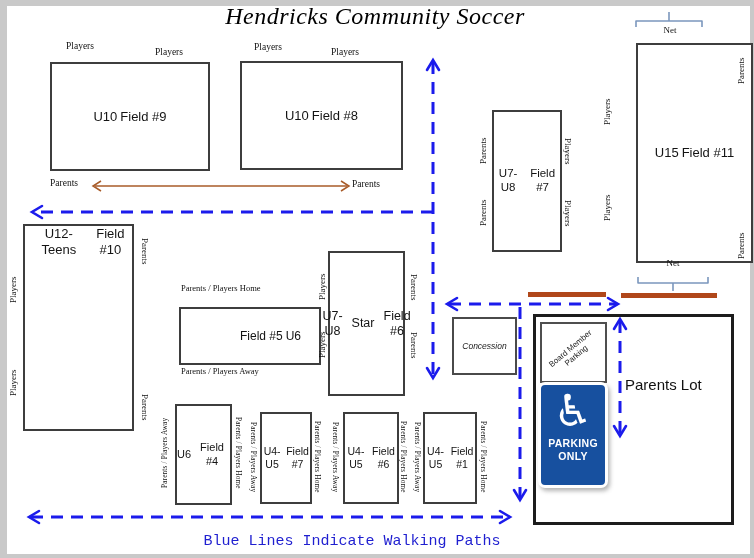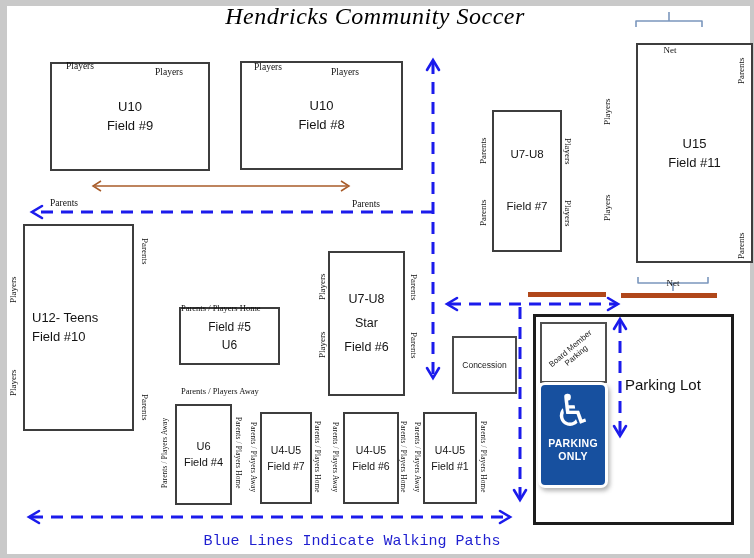--- a/index.html
+++ b/index.html
@@ -1,24 +1,24 @@
 <!DOCTYPE html>
 <html><head>
 <meta charset="utf-8">
 <style>
   html,body{margin:0;padding:0;}
   body{width:754px;height:558px;background:#c9c9c9;position:relative;
        font-family:"Liberation Sans","DejaVu Sans",sans-serif;}
   #canvas{position:absolute;left:0;top:0;width:754px;height:558px;}
   .page{position:absolute;left:7px;top:6px;width:743px;height:548px;background:#fff;}
   .fieldbox{position:absolute;background:#fff;border:2px solid #3d3d3d;
-            display:flex;flex-direction:column;align-items:center;justify-content:center;
+            display:flex;align-items:center;justify-content:center;
             gap:3px;color:#141414;text-align:center;line-height:1.2;z-index:3;}
   .slab{position:absolute;font-family:"Liberation Serif",serif;font-size:9.5px;color:#111;
-        white-space:nowrap;z-index:4;margin-top:20px;}
+        white-space:nowrap;z-index:4;}
   .vlab{position:absolute;font-family:"Liberation Serif",serif;font-size:9px;color:#111;
         width:12px;text-align:center;line-height:12px;z-index:4;}
   .vup{writing-mode:vertical-rl;transform:rotate(180deg);}
   .vdn{writing-mode:vertical-rl;}
   .tiny{font-size:7.2px;letter-spacing:.2px;}
   .title{position:absolute;left:160px;top:3px;width:430px;text-align:center;
          font-family:"Liberation Serif","DejaVu Serif",serif;font-style:italic;font-weight:normal;
          font-size:24px;color:#000;letter-spacing:.5px;z-index:5;}
   .footer{position:absolute;left:187px;top:533px;width:330px;text-align:center;
           font-family:Liberation Mono, monospace;font-size:15px;color:#1f1fd0;z-index:5;}
@@ -113,61 +113,61 @@
   <div class="fieldbox" style="left:616px;top:43px;width:113px;height:216px;font-size:13px;margin-left:20px;">
     <span>U15</span>
     <span>Field #11</span>
   </div>
   <span class="vlab vup" style="left:735px;top:47px;height:48px;">Parents</span>
   <span class="vlab vup" style="left:735px;top:222px;height:48px;">Parents</span>
   <span class="slab" style="left:652px;top:258px;width:42px;text-align:center;font-size:9px;">Net</span>
 
   <span class="vlab vup" style="left:7px;top:265px;height:50px;">Players</span>
   <span class="vlab vup" style="left:7px;top:358px;height:50px;">Players</span>
-  <div class="fieldbox" style="left:23px;top:224px;width:111px;height:207px;font-size:13px;align-items:flex-start;padding-left:7px;box-sizing:border-box;text-align:left;">
+  <div class="fieldbox" style="left:23px;top:224px;width:111px;height:207px;font-size:13px;align-items:flex-start;padding-left:7px;box-sizing:border-box;text-align:center;">
     <span>U12- Teens</span>
     <span>Field #10</span>
   </div>
   <span class="vlab vdn" style="left:139px;top:227px;height:48px;">Parents</span>
   <span class="vlab vdn" style="left:139px;top:383px;height:48px;">Parents</span>
 
   <span class="slab" style="left:181px;top:283px;font-size:8.5px;">Parents / Players Home</span>
-  <div class="fieldbox" style="left:179px;top:307px;width:97px;height:54px;font-size:12px;border-width:2.5px;">
+  <div class="fieldbox" style="left:179px;top:307px;width:97px;height:54px;font-size:12px;border-width:2.5px;padding-left:41px;">
     <span>Field #5</span>
     <span>U6</span>
   </div>
   <span class="slab" style="left:181px;top:366px;font-size:8.5px;">Parents / Players Away</span>
 
   <span class="vlab vup" style="left:316px;top:264px;height:46px;">Players</span>
   <span class="vlab vup" style="left:316px;top:322px;height:46px;">Players</span>
   <div class="fieldbox" style="left:328px;top:251px;width:73px;height:141px;font-size:12.5px;gap:9px;">
     <span>U7-U8</span>
     <span>Star</span>
     <span>Field #6</span>
   </div>
   <span class="vlab vdn" style="left:408px;top:264px;height:46px;">Parents</span>
   <span class="vlab vdn" style="left:408px;top:322px;height:46px;">Parents</span>
 
-  <div class="fieldbox" style="left:452px;top:336px;width:61px;height:54px;border-width:2px;border-color:#4a4a4a;">
+  <div class="fieldbox" style="left:452px;top:317px;width:61px;height:54px;border-width:2px;border-color:#4a4a4a;font-style:italic;">
     <span class="conclabel">Concession</span>
   </div>
 
   <div class="lot"></div>
   <div class="board">
     <div class="board-inner">
       <span>Board Member</span><br>
       <span>Parking</span>
     </div>
   </div>
   <div class="hsign">
     <span class="glyph">♿</span>
     <span class="txt">PARKING</span>
     <span class="txt">ONLY</span>
   </div>
-  <span class="lotlabel">Parking Lot</span>
+  <span class="lotlabel">Parents Lot</span>
 
   <span class="vlab vup tiny" style="left:159px;top:405px;height:95px;">Parents / Players Away</span>
   <div class="fieldbox" style="left:175px;top:404px;width:53px;height:97px;font-size:11px;">
     <span>U6</span>
     <span>Field #4</span>
   </div>
   <span class="vlab vdn tiny" style="left:232px;top:405px;height:95px;">Parents / Players Home</span>
 
   <span class="vlab vdn tiny" style="left:247px;top:412px;height:90px;">Parents / Players Away</span>
   <div class="fieldbox" style="left:260px;top:412px;width:48px;height:88px;font-size:10.5px;">

